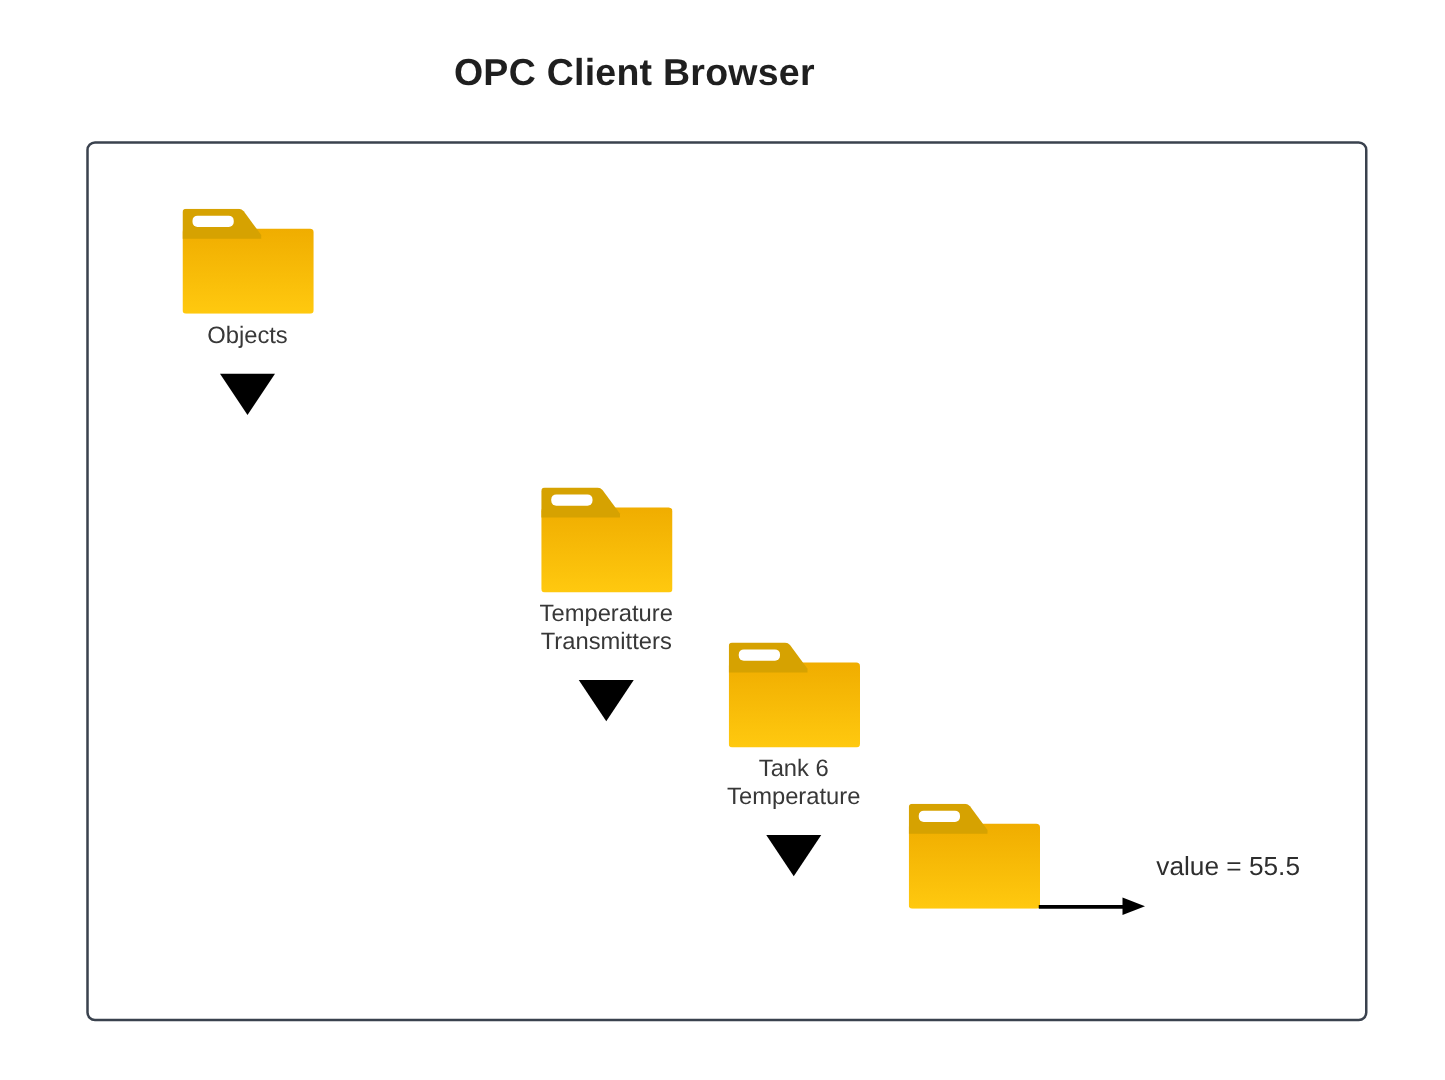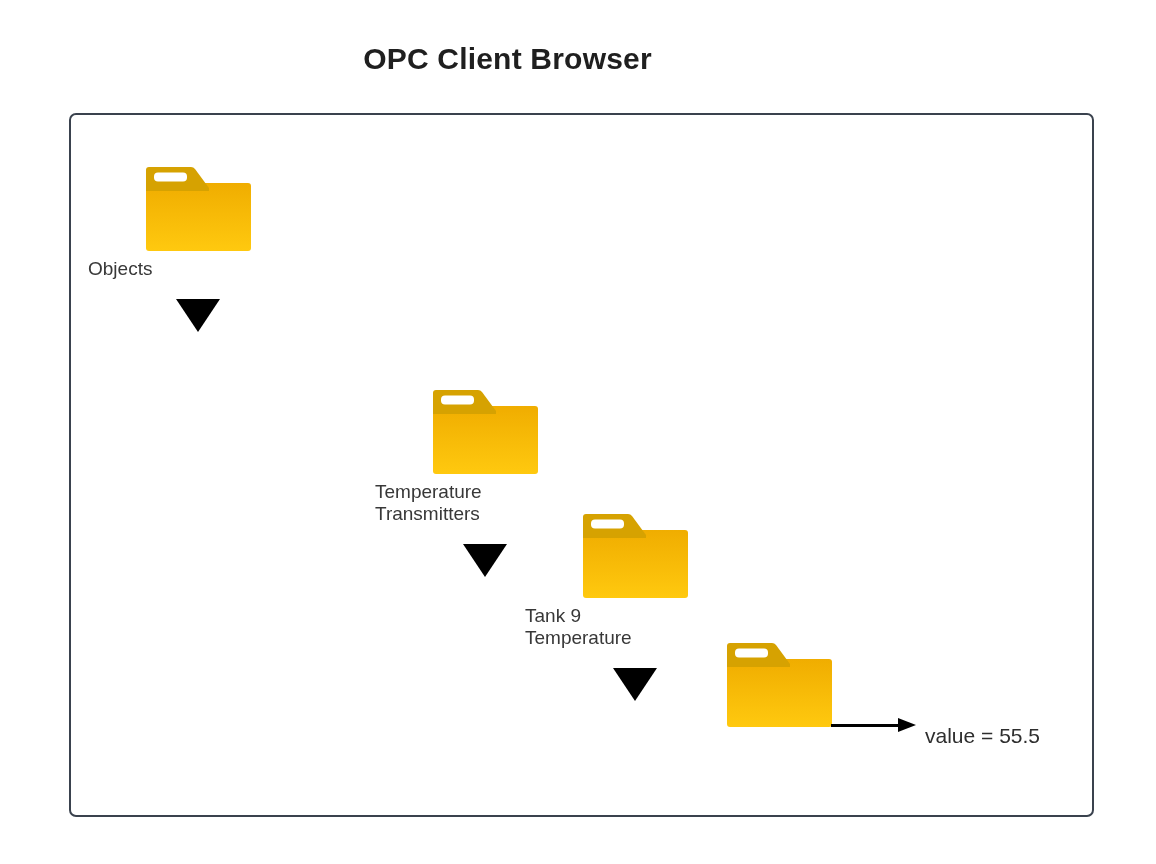--- a/index.html
+++ b/index.html
@@ -26,21 +26,21 @@
     position:absolute;left:69px;top:113px;width:1025px;height:704px;
     border:2.5px solid var(--canvas_border);border-radius:7px;
     background:#ffffff;
   }
   .node{
     position:absolute;width:105px;
     display:flex;flex-direction:column;align-items:center;
   }
   .node .nlabel{
     width:220px;margin:7px -57.5px 0;
-    text-align:left;font-size:19px;line-height:22px;
+    text-align:center;font-size:19px;line-height:22px;
     color:var(--label_text);white-space:pre-line;
   }
   .expand{
     width:0;height:0;margin-top:19px;
     border-left:22px solid transparent;
     border-right:22px solid transparent;
     border-top:33px solid var(--arrow);
   }
   .fbody{fill:url(#foldergrad);}
   .ftab{fill:var(--folder_tab);}
@@ -51,21 +51,21 @@
     position:absolute;left:760px;top:609px;width:68px;height:3px;
     background:var(--arrow);
   }
   .arrow-head{
     position:absolute;left:827px;top:603px;width:0;height:0;
     border-top:7.5px solid transparent;
     border-bottom:7.5px solid transparent;
     border-left:18px solid var(--arrow);
   }
   .value-text{
-    position:absolute;left:854px;top:608px;
+    position:absolute;left:854px;top:566px;
     font-size:21px;line-height:25px;color:#2E2E2E;white-space:nowrap;
   }
   .defs-holder{position:absolute;width:0;height:0;overflow:hidden;}
 </style>
 </head>
 <body>
 
 <svg class="defs-holder" aria-hidden="true">
   <defs>
     <linearGradient id="foldergrad" x1="0" y1="0" x2="0" y2="1">
@@ -100,21 +100,21 @@
 Transmitters</div>
     <div class="expand"></div>
   </div>
 
   <div class="node" style="left:511.5px;top:398.5px">
     <svg width="105" height="84" viewBox="0 0 105 84">
       <rect class="fbody" x="0" y="16" width="105" height="68" rx="3"></rect>
       <path class="ftab" d="M0 24 L0 3 Q0 0 3 0 L45 0 Q47.5 0 49 2 L63 21 L63 24 Z"></path>
       <rect class="fslot" x="8" y="5.5" width="33" height="9" rx="4"></rect>
     </svg>
-    <div class="nlabel">Tank 9
+    <div class="nlabel">Tank 6
 Temperature</div>
     <div class="expand"></div>
   </div>
 
   <div class="node" style="left:655.5px;top:527.5px">
     <svg width="105" height="84" viewBox="0 0 105 84">
       <rect class="fbody" x="0" y="16" width="105" height="68" rx="3"></rect>
       <path class="ftab" d="M0 24 L0 3 Q0 0 3 0 L45 0 Q47.5 0 49 2 L63 21 L63 24 Z"></path>
       <rect class="fslot" x="8" y="5.5" width="33" height="9" rx="4"></rect>
     </svg>

